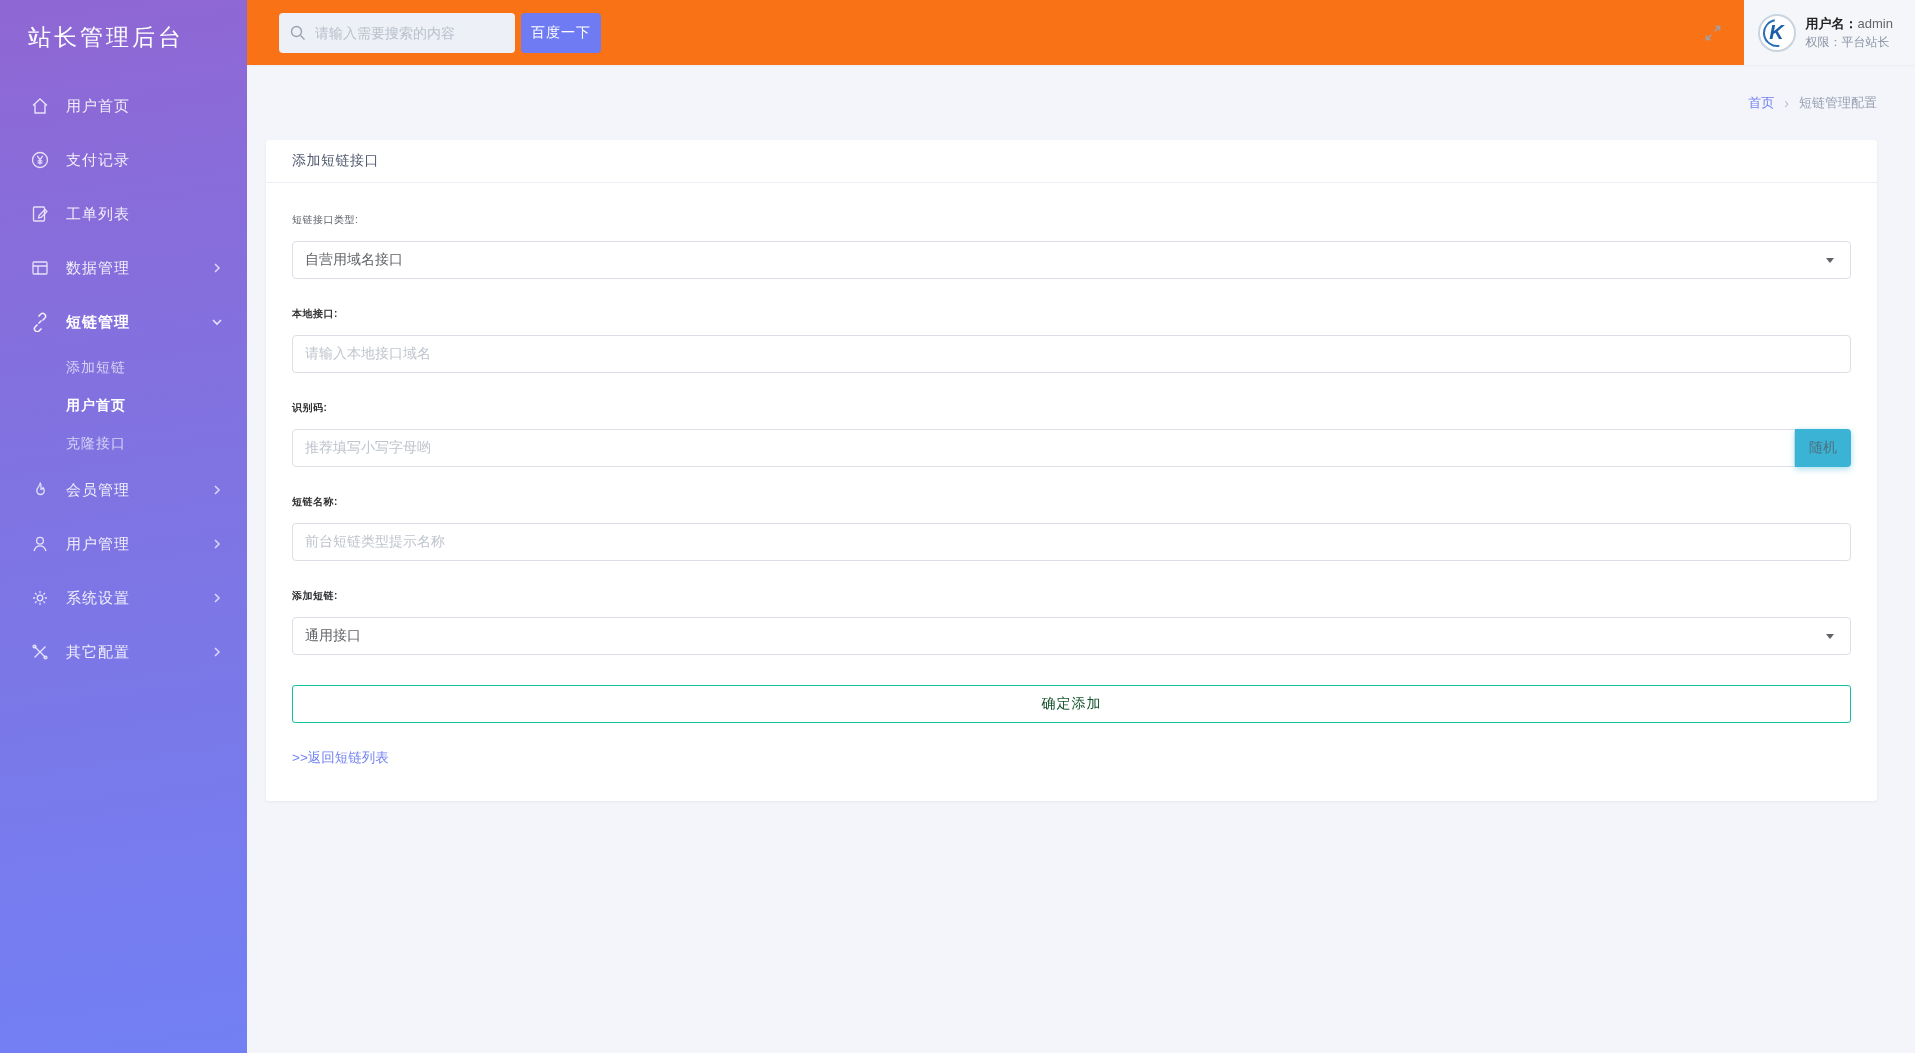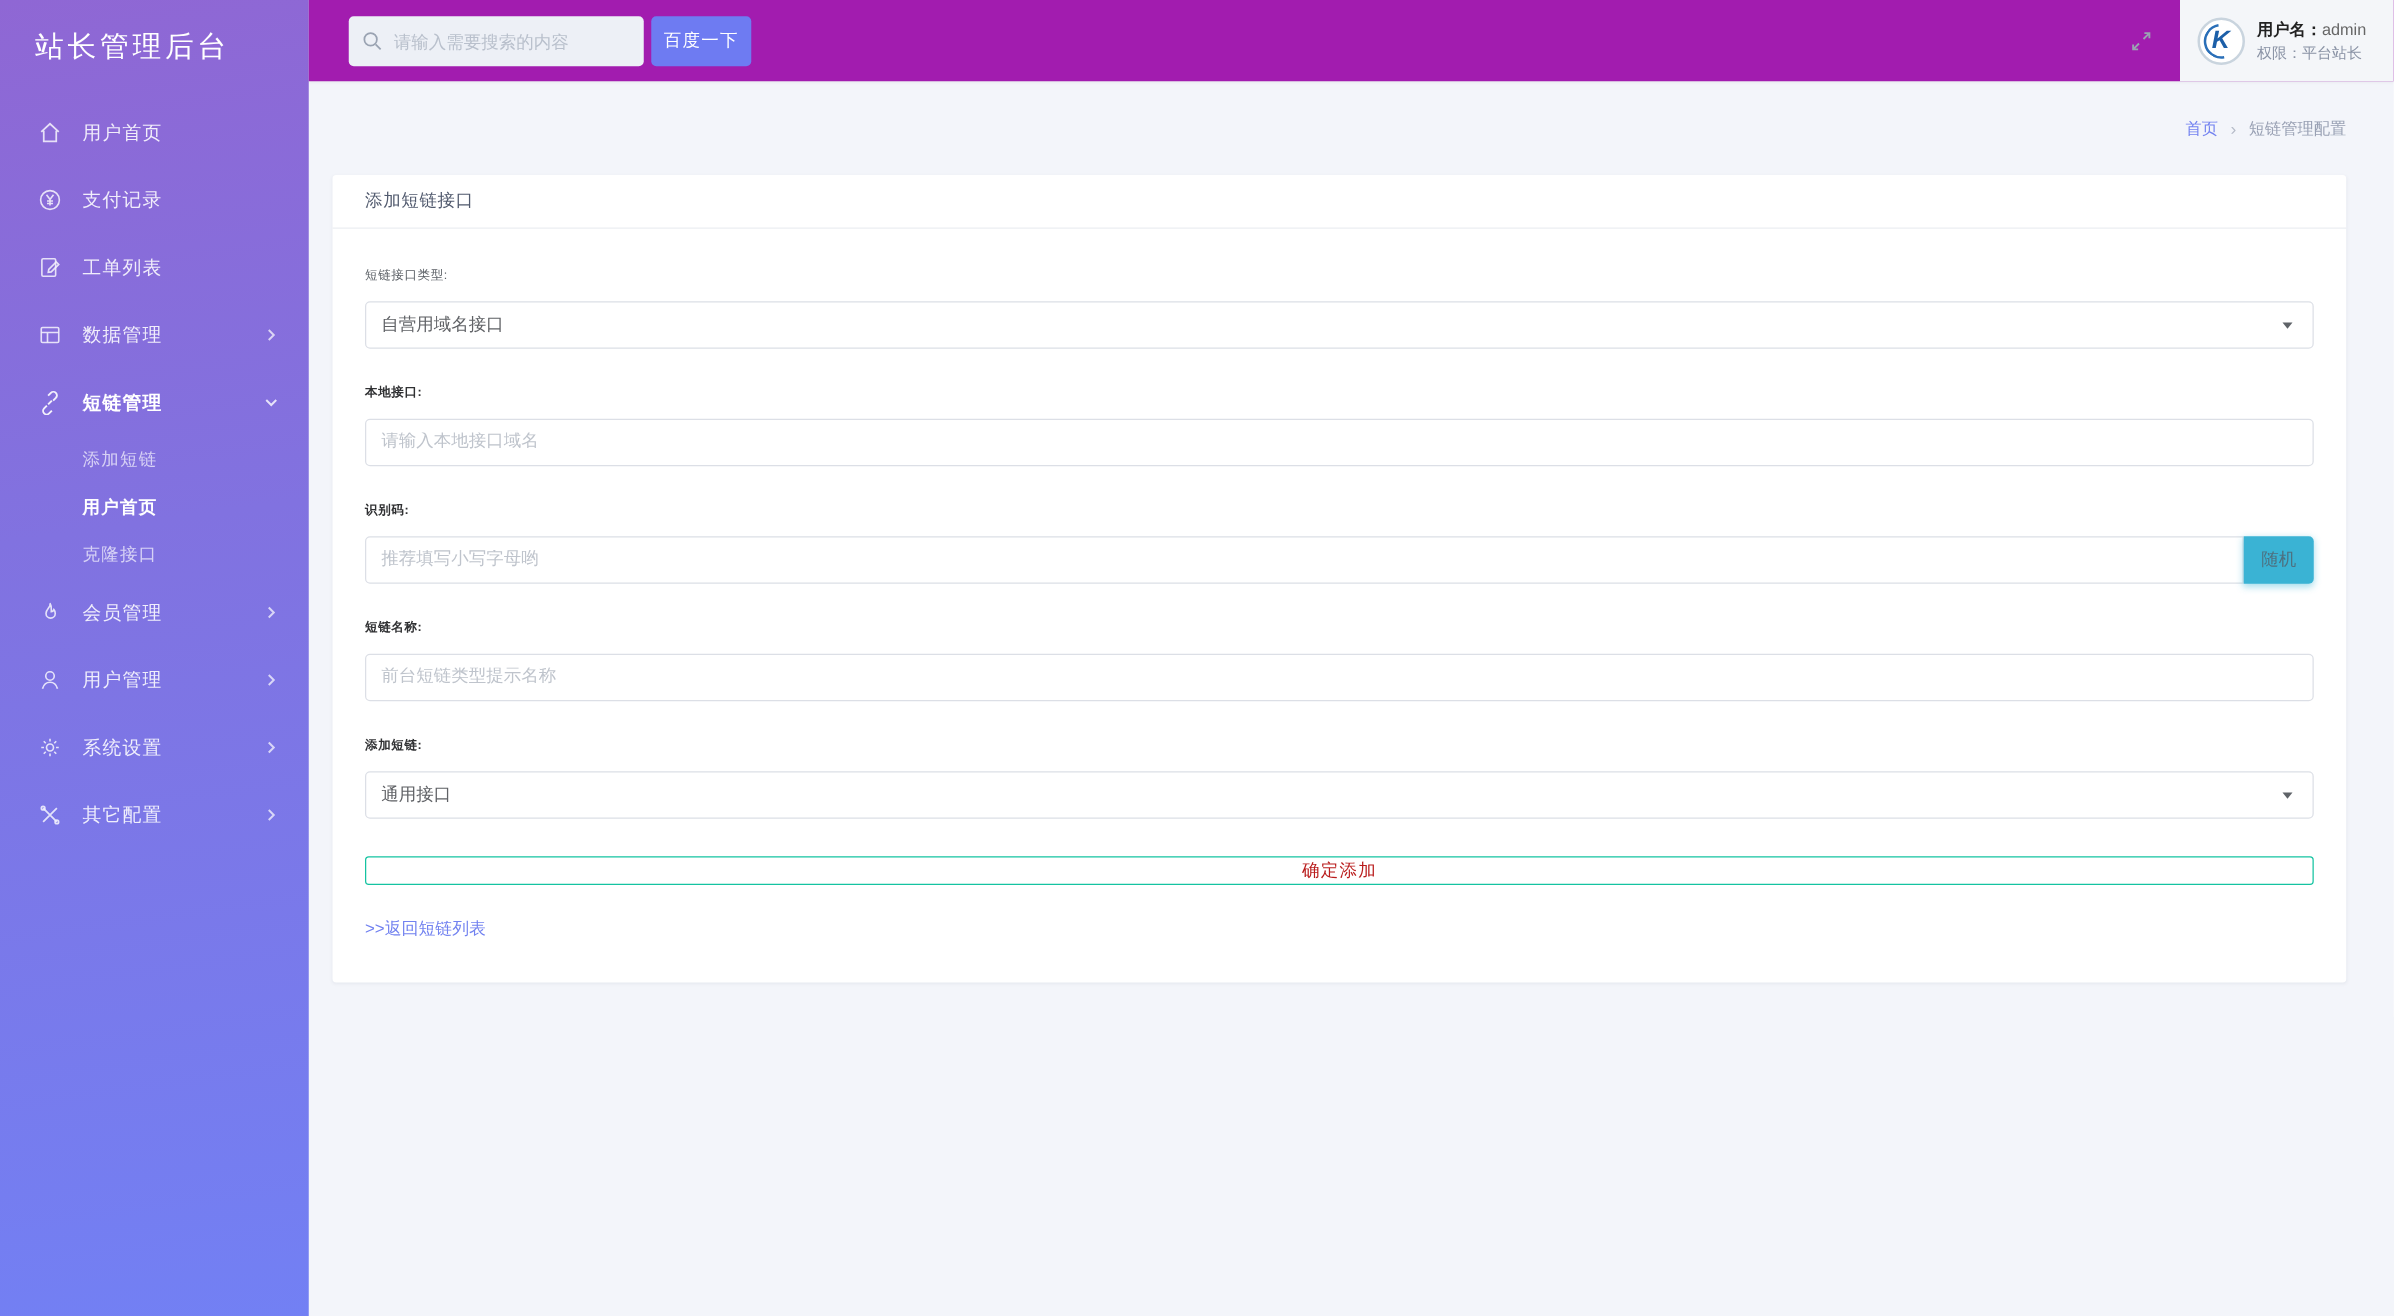--- a/index.html
+++ b/index.html
@@ -20,21 +20,21 @@
   .chev.down { transform:rotate(90deg); }
   .subnav { }
   .sub-item { height:38px; display:flex; align-items:center; padding-left:66px; font-size:14px;
     color:rgba(255,255,255,0.68); cursor:pointer; letter-spacing:1px; }
   .sub-item.active { color:#ffffff; font-weight:bold; }
 
   
   .main { flex:1; display:flex; flex-direction:column; min-width:0; }
 
   
-  .topbar { height:65px; background:#a21caf; display:flex; align-items:center; box-shadow:0 1px 2px rgba(0,0,0,.04); position:relative; z-index:2; }
+  .topbar { height:65px; background:#f97316; display:flex; align-items:center; box-shadow:0 1px 2px rgba(0,0,0,.04); position:relative; z-index:2; }
   .search-wrap { display:flex; align-items:center; margin-left:32px; }
   .search-box { display:flex; align-items:center; width:236px; height:40px; background:#edf0f6; border-radius:4px; padding:0 10px; }
   .search-box svg { flex:0 0 18px; margin-right:8px; }
   .search-input { border:none; outline:none; background:transparent; font-size:14px; color:#555; width:100%; font-family:inherit; }
   .search-input::placeholder { color:#b9c0cc; }
   .search-btn { margin-left:6px; height:40px; padding:0 10px; background:#6e7bf2; color:#fff; border:none;
     border-radius:4px; font-size:14px; cursor:pointer; font-family:inherit; letter-spacing:1px; }
   .topbar-right { margin-left:auto; display:flex; align-items:center; height:65px; }
   .fullscreen-btn { width:50px; height:65px; display:flex; align-items:center; justify-content:center; cursor:pointer; color:#9aa2b2; background:none; border:none; }
   .userbox { height:65px; background:#f4f6f9; display:flex; align-items:center; padding:0 22px 0 14px; margin-left:6px; }
@@ -64,21 +64,21 @@
   .control { height:38px; border:1px solid #dcdfe6; border-radius:4px; width:100%; display:flex; align-items:center;
     padding:0 12px; font-size:14px; color:#606266; background:#fff; margin-bottom:28px; }
   .control.select { cursor:pointer; justify-content:space-between;gap:12px; }
   .caret { width:0; height:0; border-left:4px solid transparent; border-right:4px solid transparent; border-top:5px solid #5f6368; margin-right:4px; }
   .control input { border:none; outline:none; width:100%; font-size:14px; color:#555; font-family:Liberation Serif, serif; background:transparent; }
   .control input::placeholder { color:#bfc4cc; }
   .input-group { display:flex; margin-bottom:28px; }
   .input-group .control { flex:1; margin-bottom:0; border-radius:4px 0 0 4px; }
   .addon-btn { flex:0 0 56px; height:38px; background:#3ab3d4; color:#4d7181; border:none; border-radius:0 4px 4px 0;
     font-size:14px; cursor:pointer; font-family:inherit; box-shadow:0 2px 6px rgba(58,179,212,.45); }
-  .submit-btn { width:100%; height:23px; background:#fff; border:1px solid #14c3a1; color:#b91c1c; border-radius:3px;
+  .submit-btn { width:100%; height:38px; background:#fff; border:1px solid #14c3a1; color:#14532d; border-radius:3px;
     font-size:14px; cursor:pointer; font-family:inherit; letter-spacing:1px; margin-top:2px; }
   .back-link { display:inline-block; margin-top:26px; font-size:13.5px; color:#7282f0; text-decoration:none; cursor:pointer; }
 </style>
 </head>
 <body>
 
 <aside class="sidebar">
   <div class="brand">站长管理后台</div>
   <nav class="nav">
 

